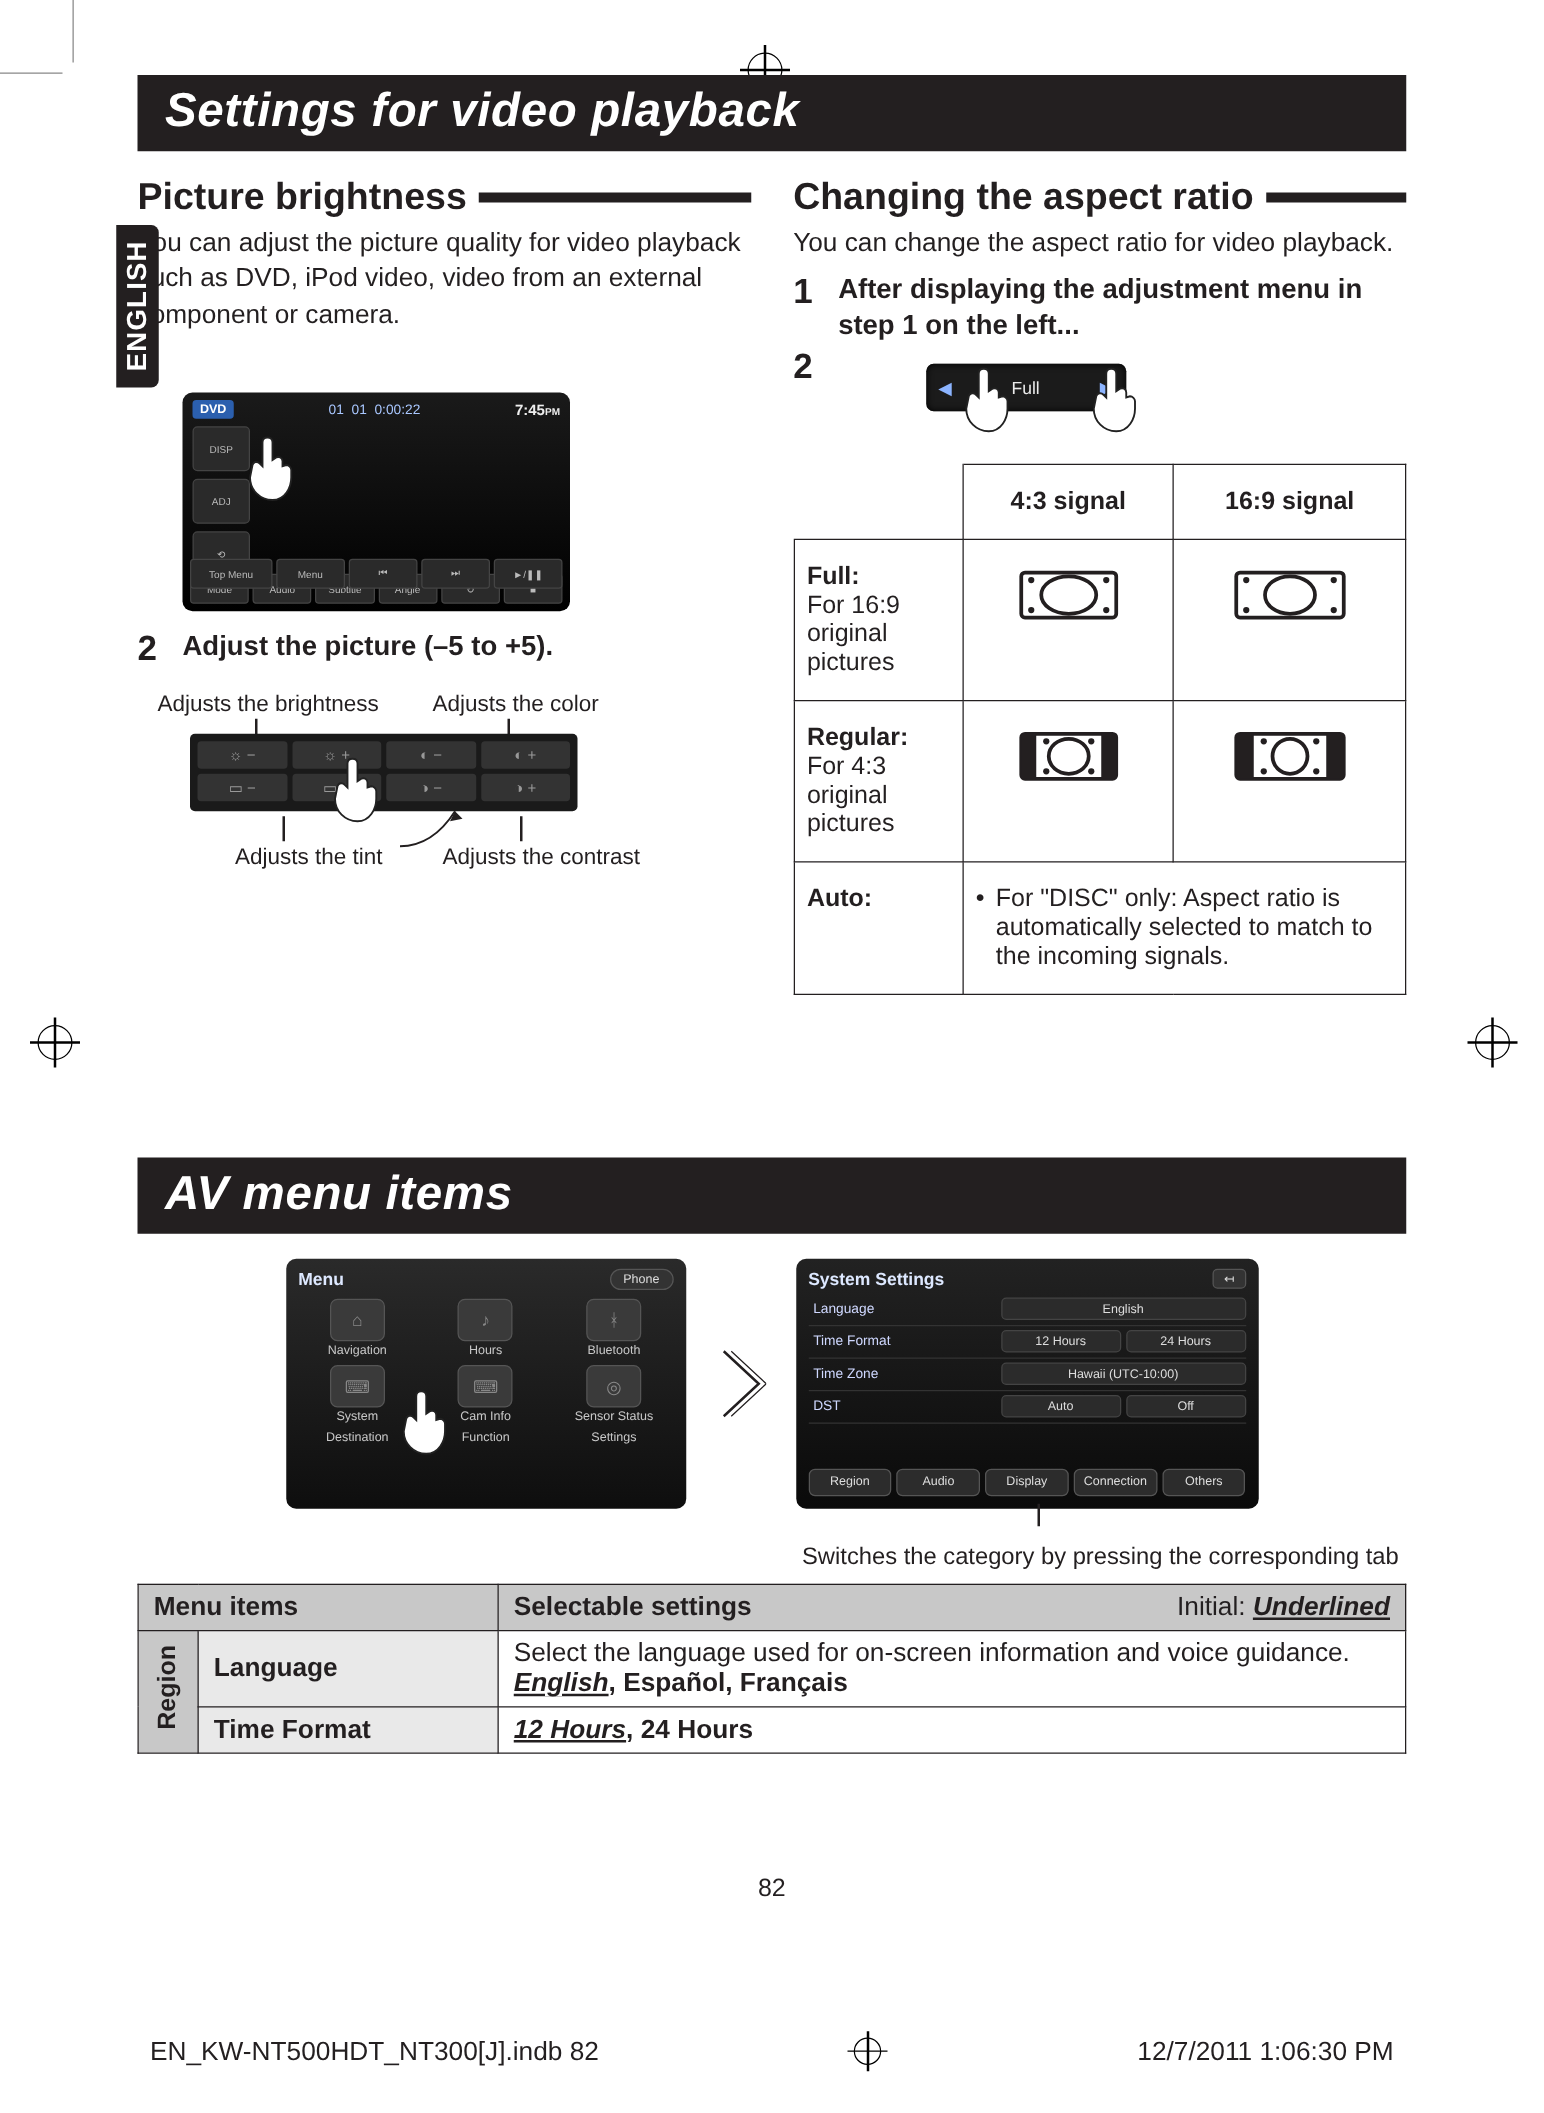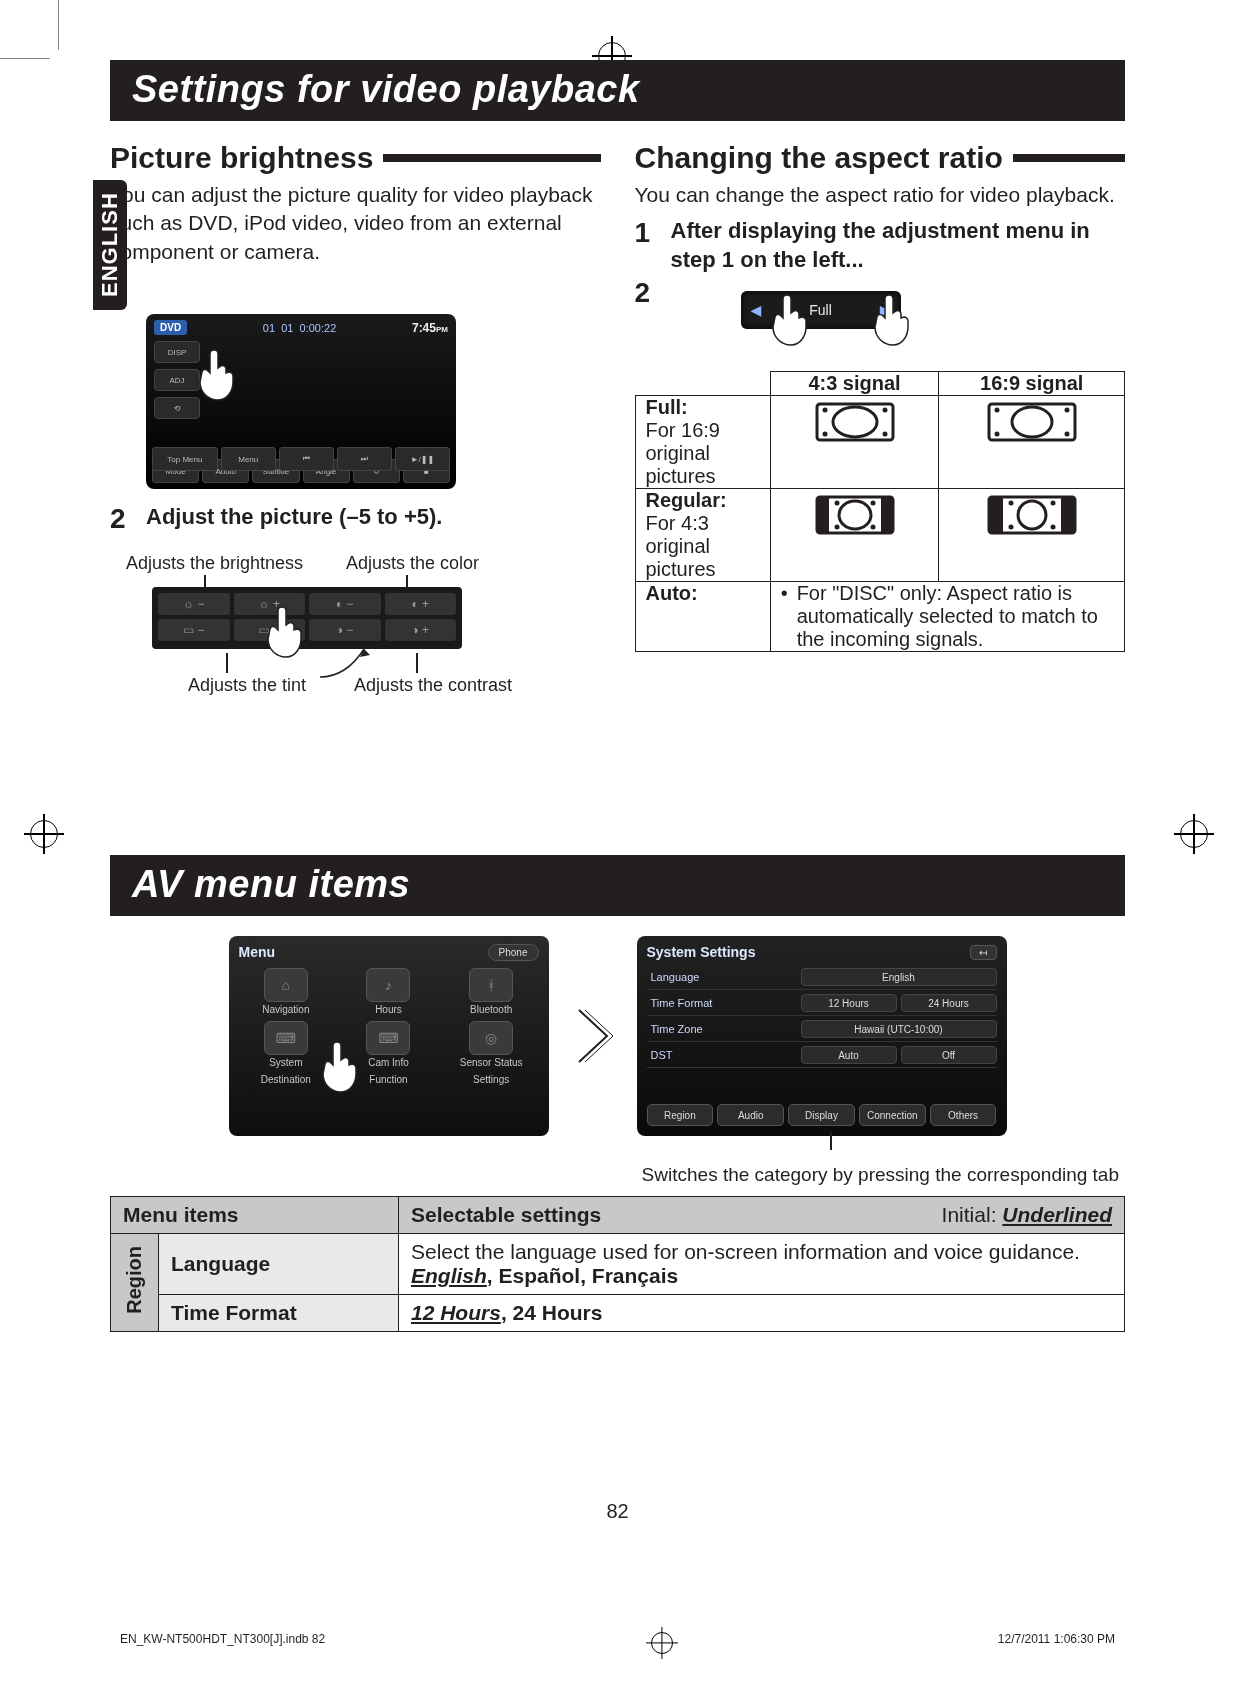--- a/index.html
+++ b/index.html
@@ -106,21 +106,21 @@
     color: #ccc;
     padding: 6px 8px 4px;
     font-size: 11px;
   }
   .scr-top { display:flex; justify-content:space-between; align-items:center; font-size:11px; color:#a9c7ff;}
   .scr-dvd { background:#2b5fae; padding:2px 6px; border-radius:3px; color:#fff; font-weight:700; font-size:10px;}
   .scr-time { color:#eee; font-weight:700; font-size:12px;}
   .scr-row { display:flex; gap:2px; margin-top:6px; }
   .scr-btn-side {
     background:#2a2a2a; border:1px solid #444; border-radius:4px;
-    width:46px; height:22px; font-size:8px; display:flex;align-items:center;justify-content:center;
+    width:46px; height:36px; font-size:8px; display:flex;align-items:center;justify-content:center;
     color:#bbb;
   }
   .scr-spacer { flex:1; }
   .scr-bottom { position:absolute; left:6px; right:6px; bottom:6px; display:flex; gap:3px;}
   .scr-bot-btn {
     flex:1; background:#2a2a2a; border:1px solid #444; border-radius:3px;
     height:24px; font-size:8px; color:#bbb; display:flex;align-items:center;justify-content:center;
   }
   .hand {
     position:absolute;
@@ -167,21 +167,21 @@
   .pill-bar .tri { color:#8cb4ff; font-size:14px; }
   .pill-bar .lbl { font-size:14px; color:#eaeaea; }
 
   table.aspect {
     border-collapse: collapse;
     width: 100%;
     margin-top: 4px;
   }
   table.aspect th, table.aspect td {
     border: 1.5px solid #231f20;
-    padding: 0 10px;
+    padding: 18px 10px;
     font-size: 20px;
     vertical-align: top;
   }
   table.aspect th { font-weight:700; text-align:center; background:#fff;}
   .row-label b { font-weight:700; }
   .ar-icon {
     display:flex; align-items:center; justify-content:center;
     height:52px;
   }
   .ar-icon svg { height:40px; }
@@ -264,21 +264,21 @@
     left:0; right:0;
     bottom: 0px;
     text-align:center;
     font-size:20px;
   }
   .footer {
     position:absolute;
     left:120px; right:120px;
     bottom: 36px;
     display:flex; justify-content:space-between;
-    font-size:12px; color:#231f20;
+    font-size:21px; color:#231f20;
   }
   .footer .reg {
     width:22px;height:22px;border:1.2px solid #000;border-radius:50%;position:relative;
   }
   .footer .reg::before,.footer .reg::after{content:"";position:absolute;background:#000;}
   .footer .reg::before{left:-6px;right:-6px;top:50%;height:1.2px;transform:translateY(-50%);}
   .footer .reg::after{top:-6px;bottom:-6px;left:50%;width:1.2px;transform:translateX(-50%);}
 </style>
 </head>
 <body>

